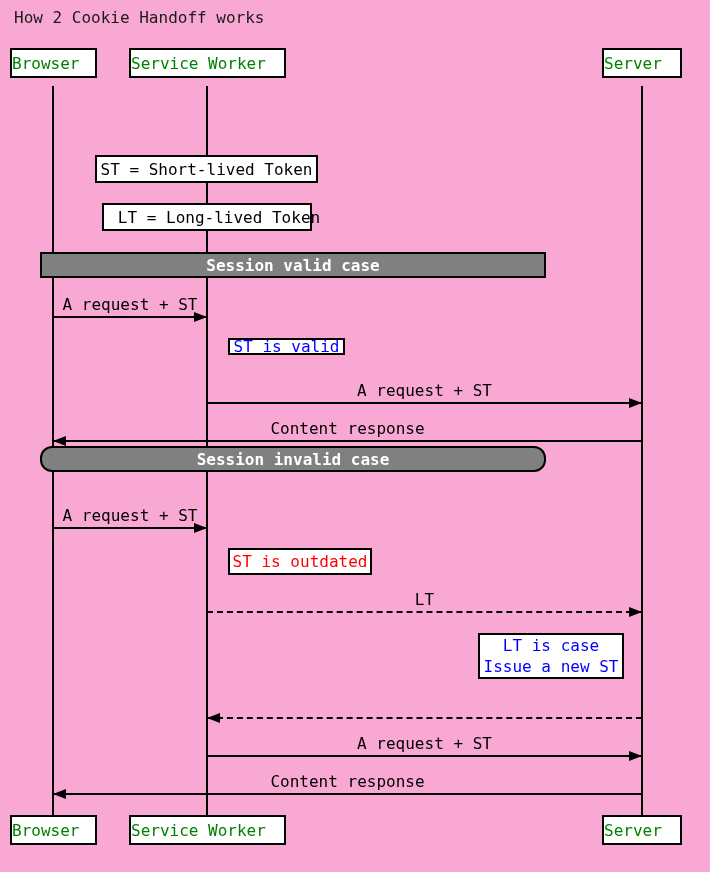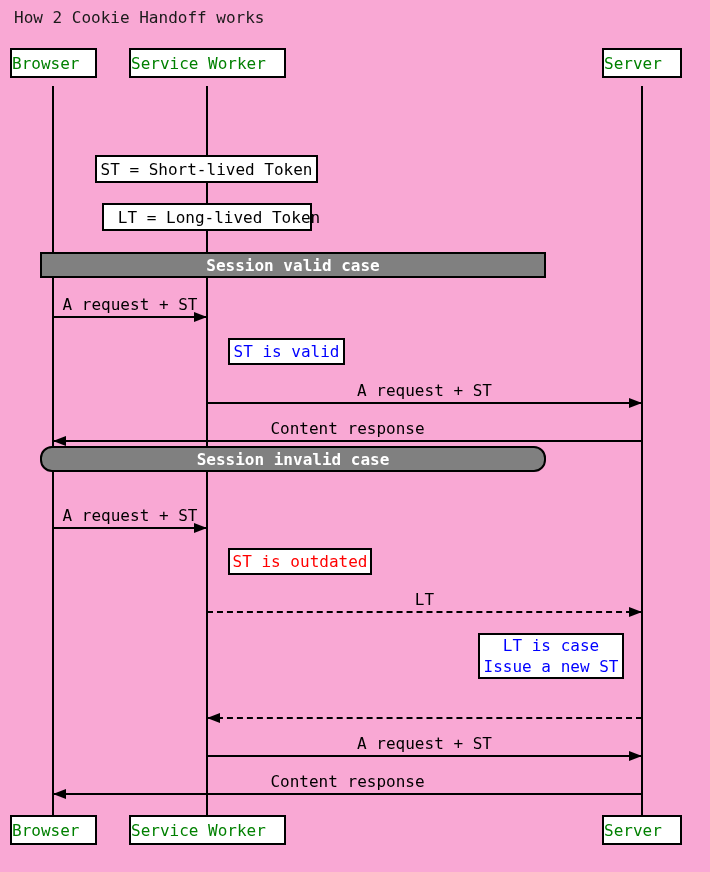--- a/index.html
+++ b/index.html
@@ -112,21 +112,21 @@
 
   <div class="note" style="left:95px;  top:155px; width:223px; height:28px;"><span>ST = Short-lived Token</span></div>
   <div class="note" style="left:102px; top:203px; width:210px; height:28px;padding-left:24px;"><span>LT = Long-lived Token</span></div>
 
   <div class="divider" style="top:252px;"><span>Session valid case</span></div>
 
   <div class="msg-label" style="left:53px; top:295px; width:154px;">A request + ST</div>
   <div class="msg-line" style="left:53px; top:316px; width:154px;"></div>
   <div class="arrow-right" style="left:194px; top:312px;"></div>
 
-  <div class="note blue" style="left:228px; top:338px; width:117px; height:27px;"><span>ST is valid</span></div>
+  <div class="note blue" style="left:228px; top:338px; width:117px; height:17px;"><span>ST is valid</span></div>
 
   <div class="msg-label" style="left:207px; top:381px; width:435px;">A request + ST</div>
   <div class="msg-line" style="left:207px; top:402px; width:435px;"></div>
   <div class="arrow-right" style="left:629px; top:398px;"></div>
 
   <div class="msg-label" style="left:53px; top:419px; width:589px;">Content response</div>
   <div class="msg-line" style="left:53px; top:440px; width:589px;"></div>
   <div class="arrow-left" style="left:53px; top:436px;"></div>
 
   <div class="divider" style="top:446px;border-radius:12px;"><span>Session invalid case</span></div>

